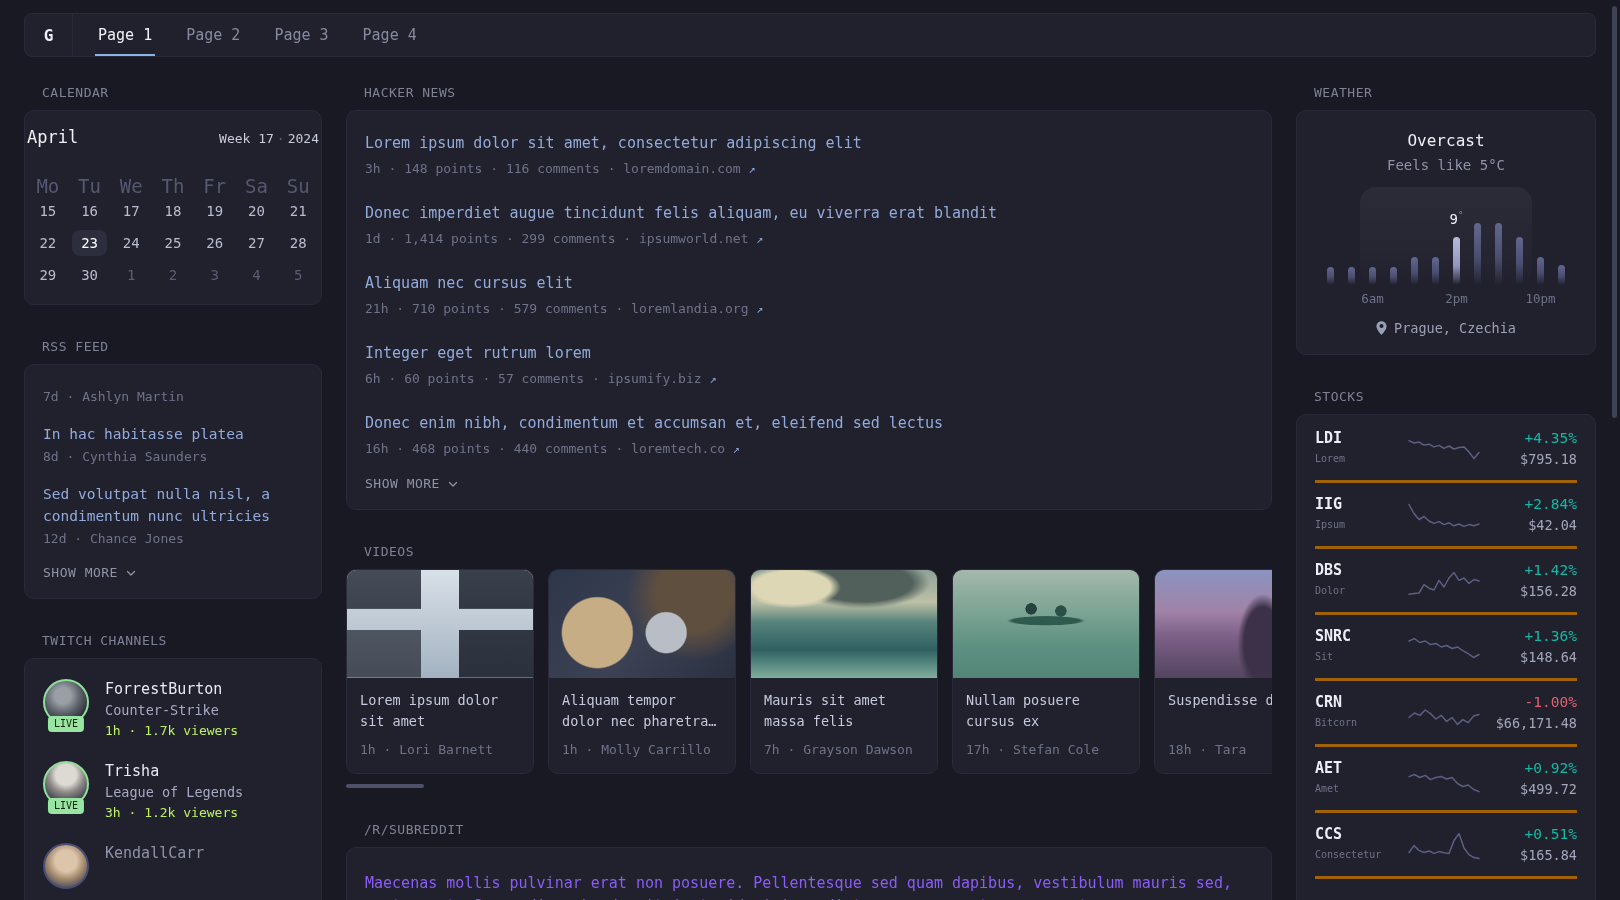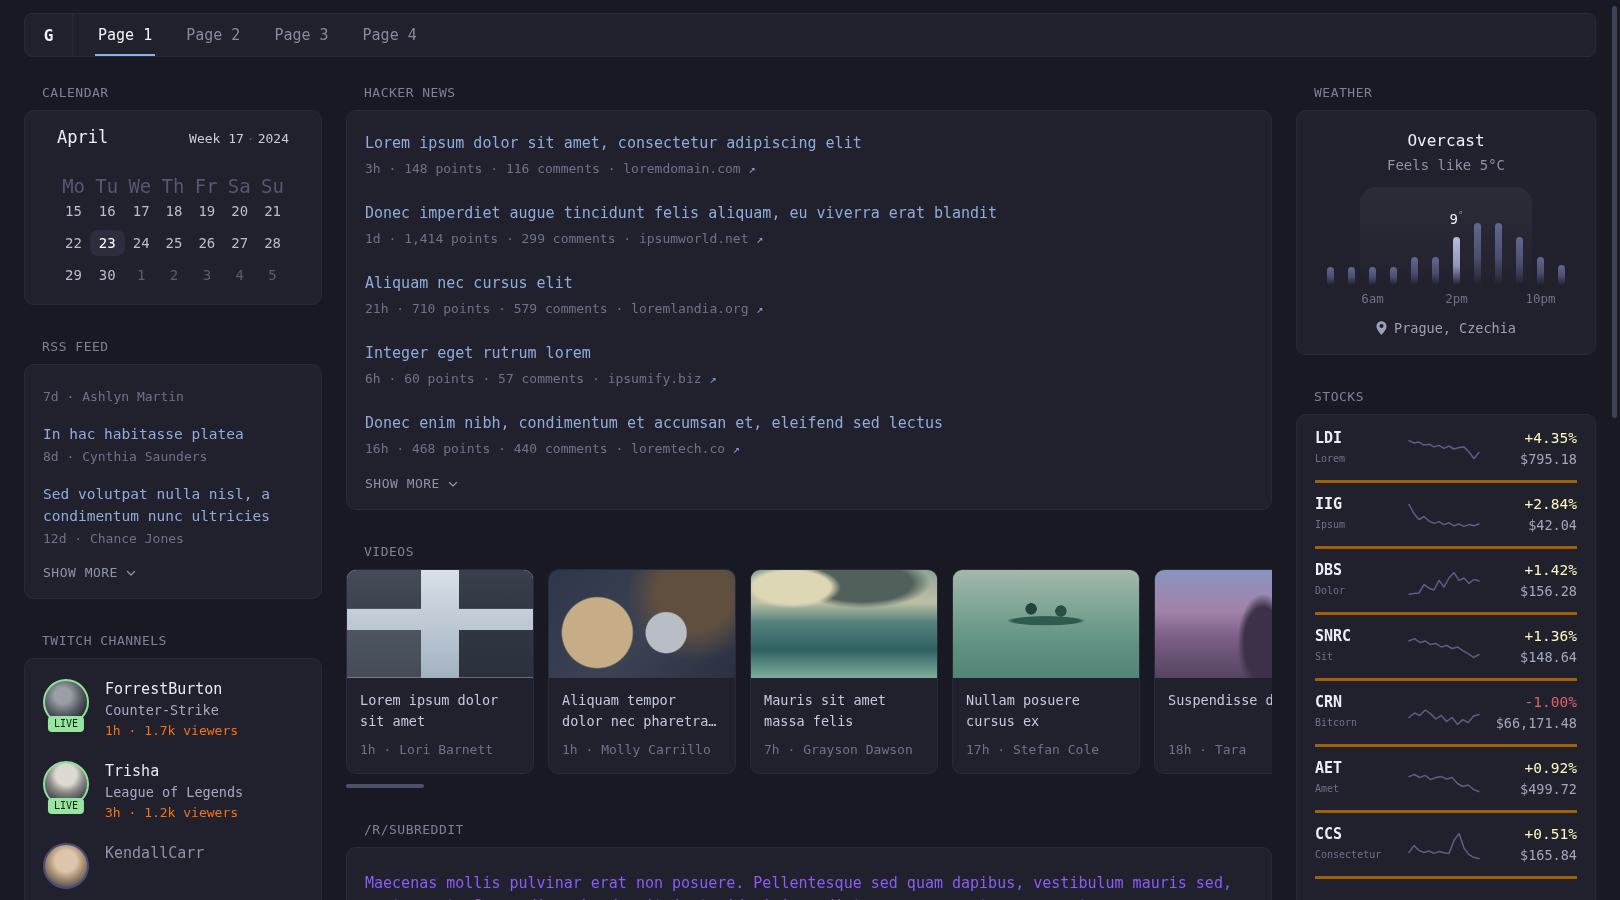--- a/index.html
+++ b/index.html
@@ -33,21 +33,21 @@
   .col { display:flex; flex-direction:column; gap:34px; min-width:0; }
   .col-left  { width:298px; flex:none; }
   .col-mid   { flex:1; }
   .col-right { width:300px; flex:none; }
   .section-header {
     font-size:13px; font-weight:normal; color:#7e8295;
     letter-spacing:0.5px; margin:0 0 10px 18px; white-space:nowrap;
   }
   .card { background:#20212d; border:1px solid #2a2b3a; border-radius:10px; }
   
-  .calendar-card { padding:16px 32px 14px; }
+  .calendar-card { padding:16px 2px 14px; }
   .cal-top { display:flex; justify-content:space-between; align-items:baseline; }
   .cal-month { font-size:17px; color:#eef0f6; }
   .cal-week { font-size:13px; color:#c9ccdb; }
   .cal-week .dot { color:#5c6078; margin:0 3px; }
   .cal-grid { display:grid; grid-template-columns:repeat(7,1fr); row-gap:2px; }
   .cal-grid.wds { margin-top:16px; }
   .cal-cell { text-align:center; font-size:14px; height:30px; line-height:30px; color:#b9bdd0; }
   .cal-cell.wd { color:#545871; font-size:19px; height:20px; line-height:20px;margin-top:13px; }
   .cal-cell.dim { color:#595d74; }
   .cal-cell.selected span { background:#2c2d3d; color:#ffffff; border-radius:8px; padding:5px 9px; }
@@ -77,21 +77,21 @@
   .av-2 { background:radial-gradient(circle at 50% 28%, #ddd9d3 0 28%, #8e8b88 48%, #3a3f4a 78%); }
   .av-3 { background:radial-gradient(circle at 50% 38%, #dcc5aa 0 32%, #a58a6d 55%, #4a4d5a 82%); }
   .live-badge {
     position:absolute; left:50%; bottom:-7px; transform:translateX(-50%);
     background:#97e5a1; color:#142310; font-size:10px; line-height:14px;
     padding:1px 6px; border-radius:4px;
   }
   .ch-name { font-size:15px; color:#e8eaf2; line-height:21px; }
   .channel.offline .ch-name { color:#8f93a7; }
   .ch-cat { font-size:13.5px; color:#a6aac2; line-height:21px; }
-  .ch-meta { font-size:13px; color:#f97316; line-height:20px; }
+  .ch-meta { font-size:13px; color:#bef264; line-height:20px; }
   
   .hn-card { padding:22px 18px 18px; }
   .hn-item + .hn-item { margin-top:23px; }
   .hn-title {
     display:block; font-size:15px; line-height:21px; color:#93abdb;
     text-decoration:none; cursor:pointer;
   }
   .meta-line { font-size:13px; color:#6f7389; margin-top:4px; line-height:21px; }
   .sub-card { padding:24px 18px 56px; }
   .sub-title { font-size:15px; line-height:23px; color:#8b5cf6; display:block; text-decoration:none; cursor:pointer; }
@@ -157,21 +157,21 @@
   
   .stocks-card { padding:2px 18px; }
   .stock-row { display:flex; align-items:center; padding:11px 0; cursor:pointer; }
   .stock-row + .stock-row { border-top:3px solid #a16207; }
   .s-left { width:92px; flex:none; }
   .s-sym { font-size:15px; font-weight:bold; color:#eceef5; line-height:21px; }
   .s-name { font-size:10px; color:#6f7389; line-height:20px; }
   .s-spark { flex:1; display:flex; justify-content:center; align-items:center; }
   .s-right { width:96px; flex:none; text-align:right; }
   .s-change { font-size:14.5px; line-height:21px; }
-  .s-change.up { color:#fef9c3; }
+  .s-change.up { color:#14b8a6; }
   .s-change.down { color:#e25f70; }
   .s-price { font-size:13.5px; color:#a3a7bc; line-height:20px; }
   
   .v-scrollbar { position:absolute; right:3px; top:6px; width:5px; height:412px;
     background:#3f4356; border-radius:3px; cursor:pointer; }
 </style>
 </head>
 <body>
 
 <nav class="nav">

